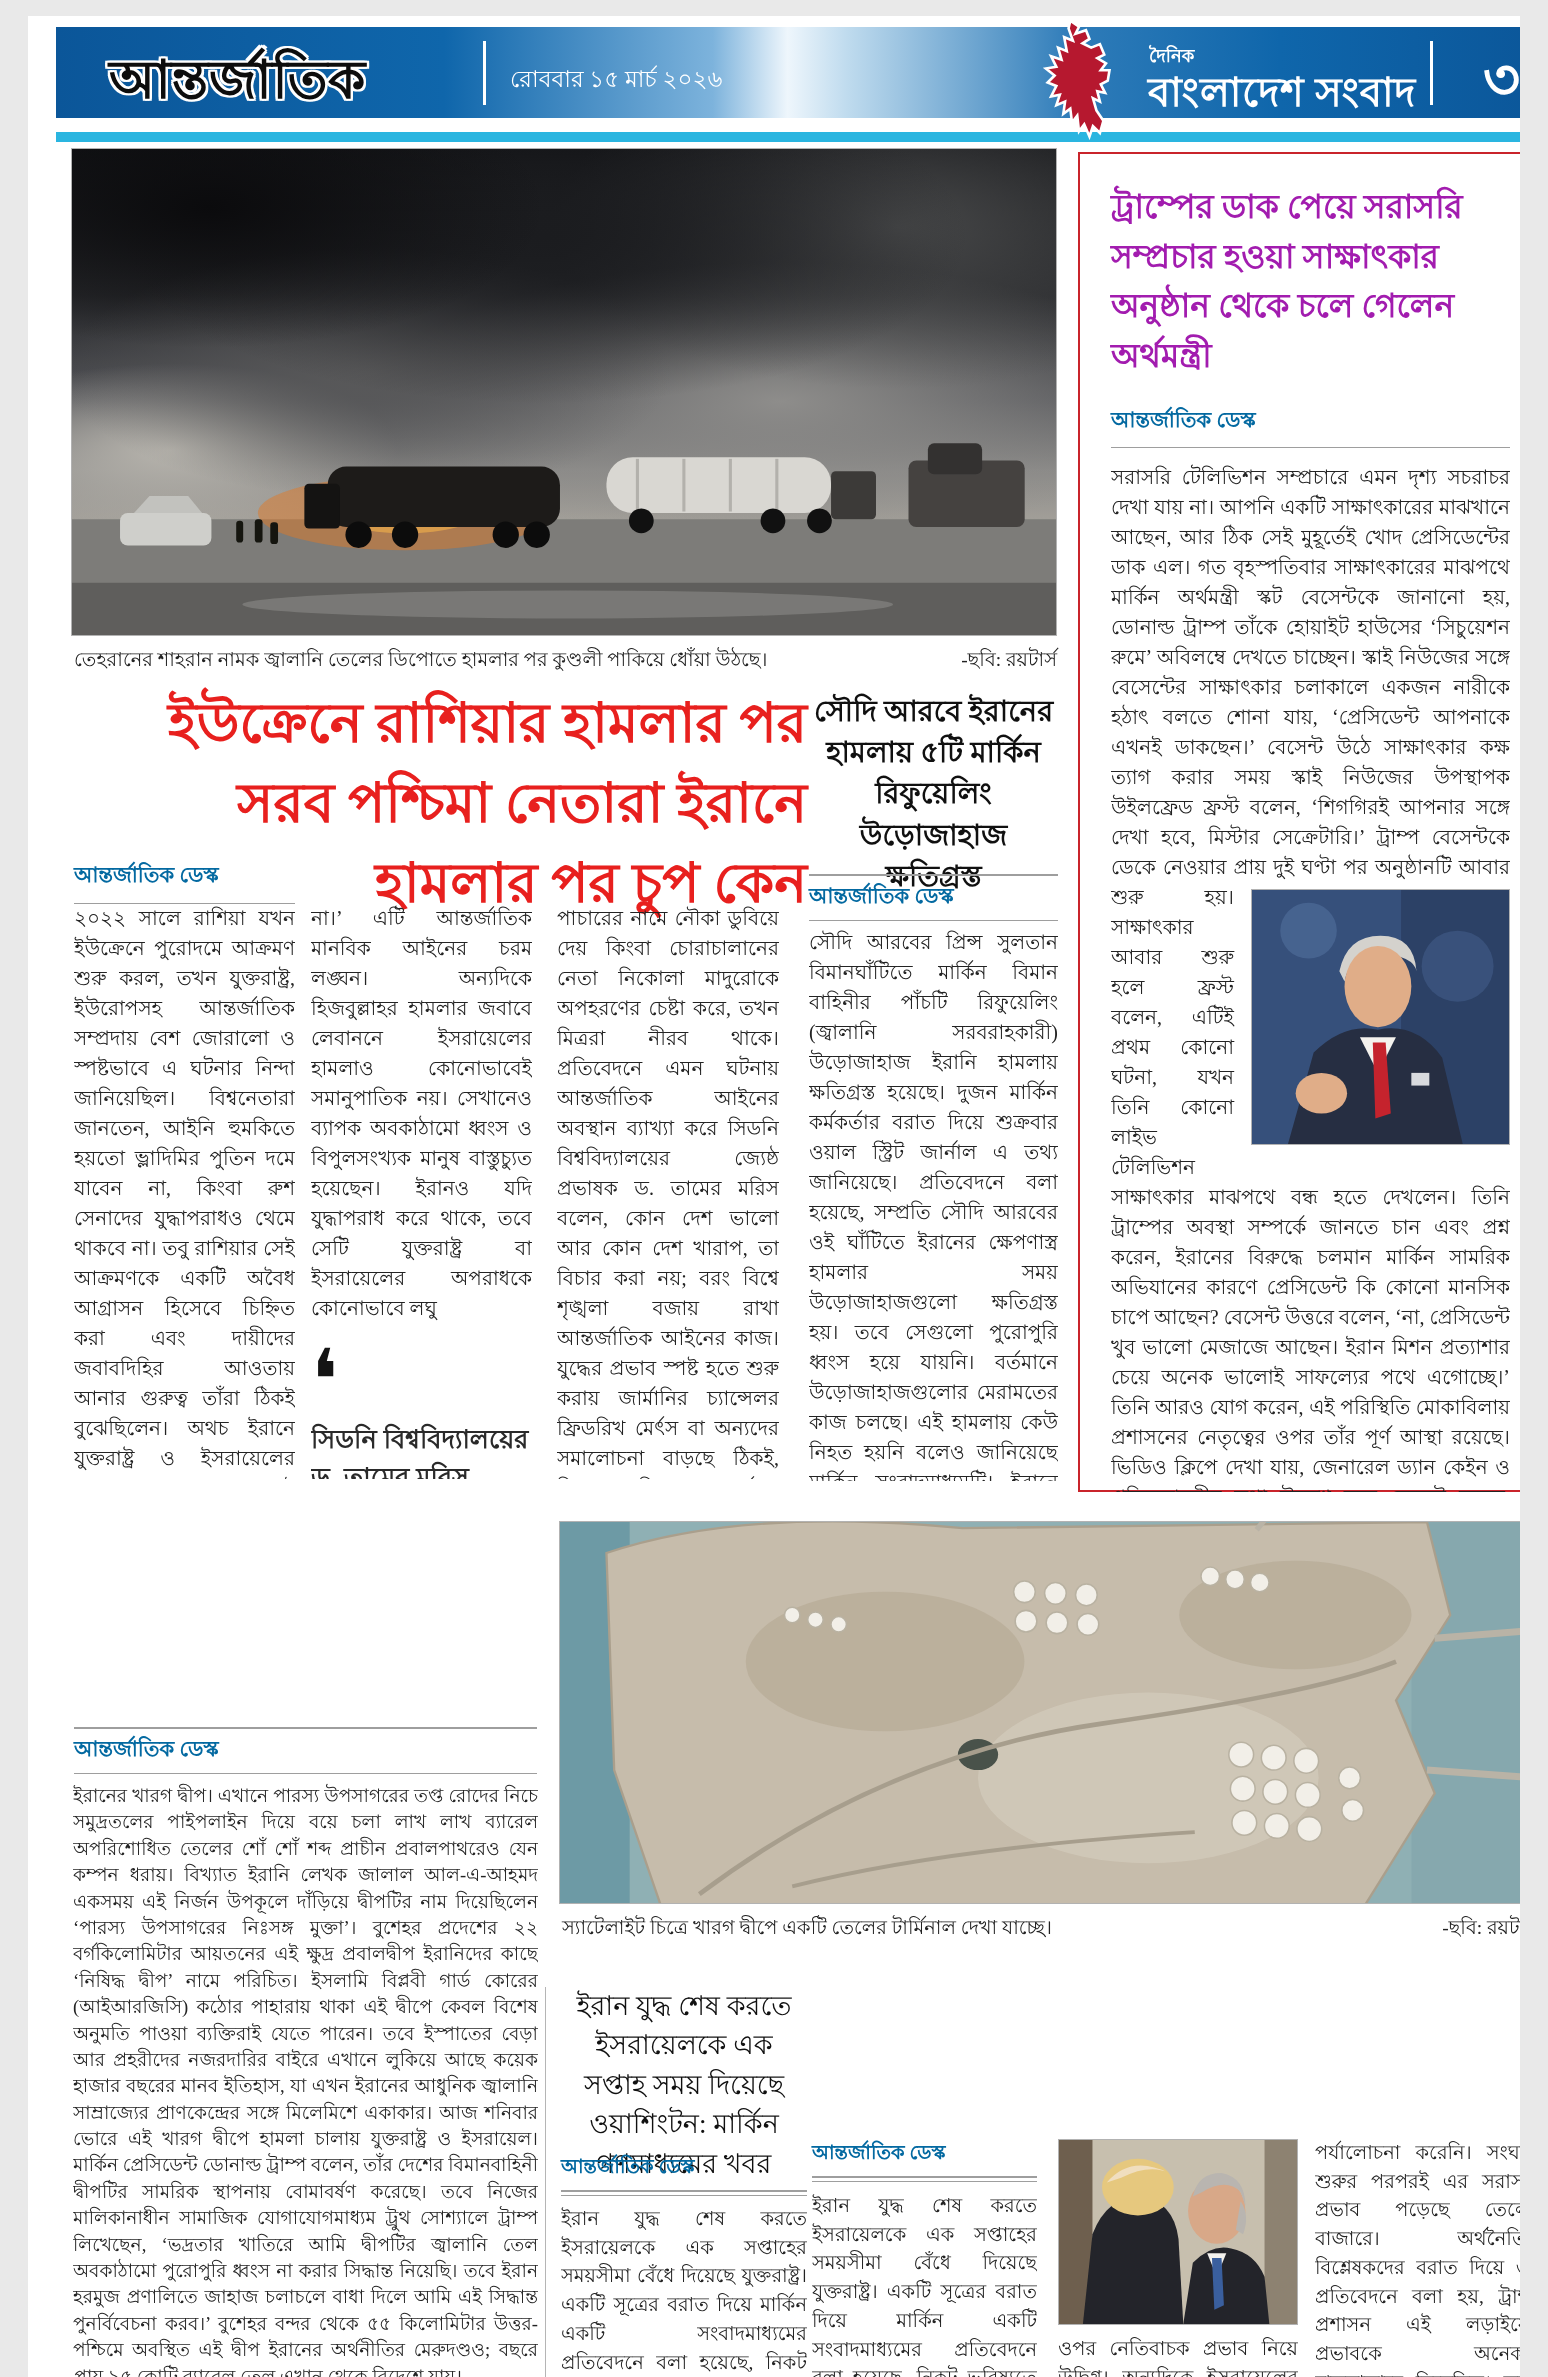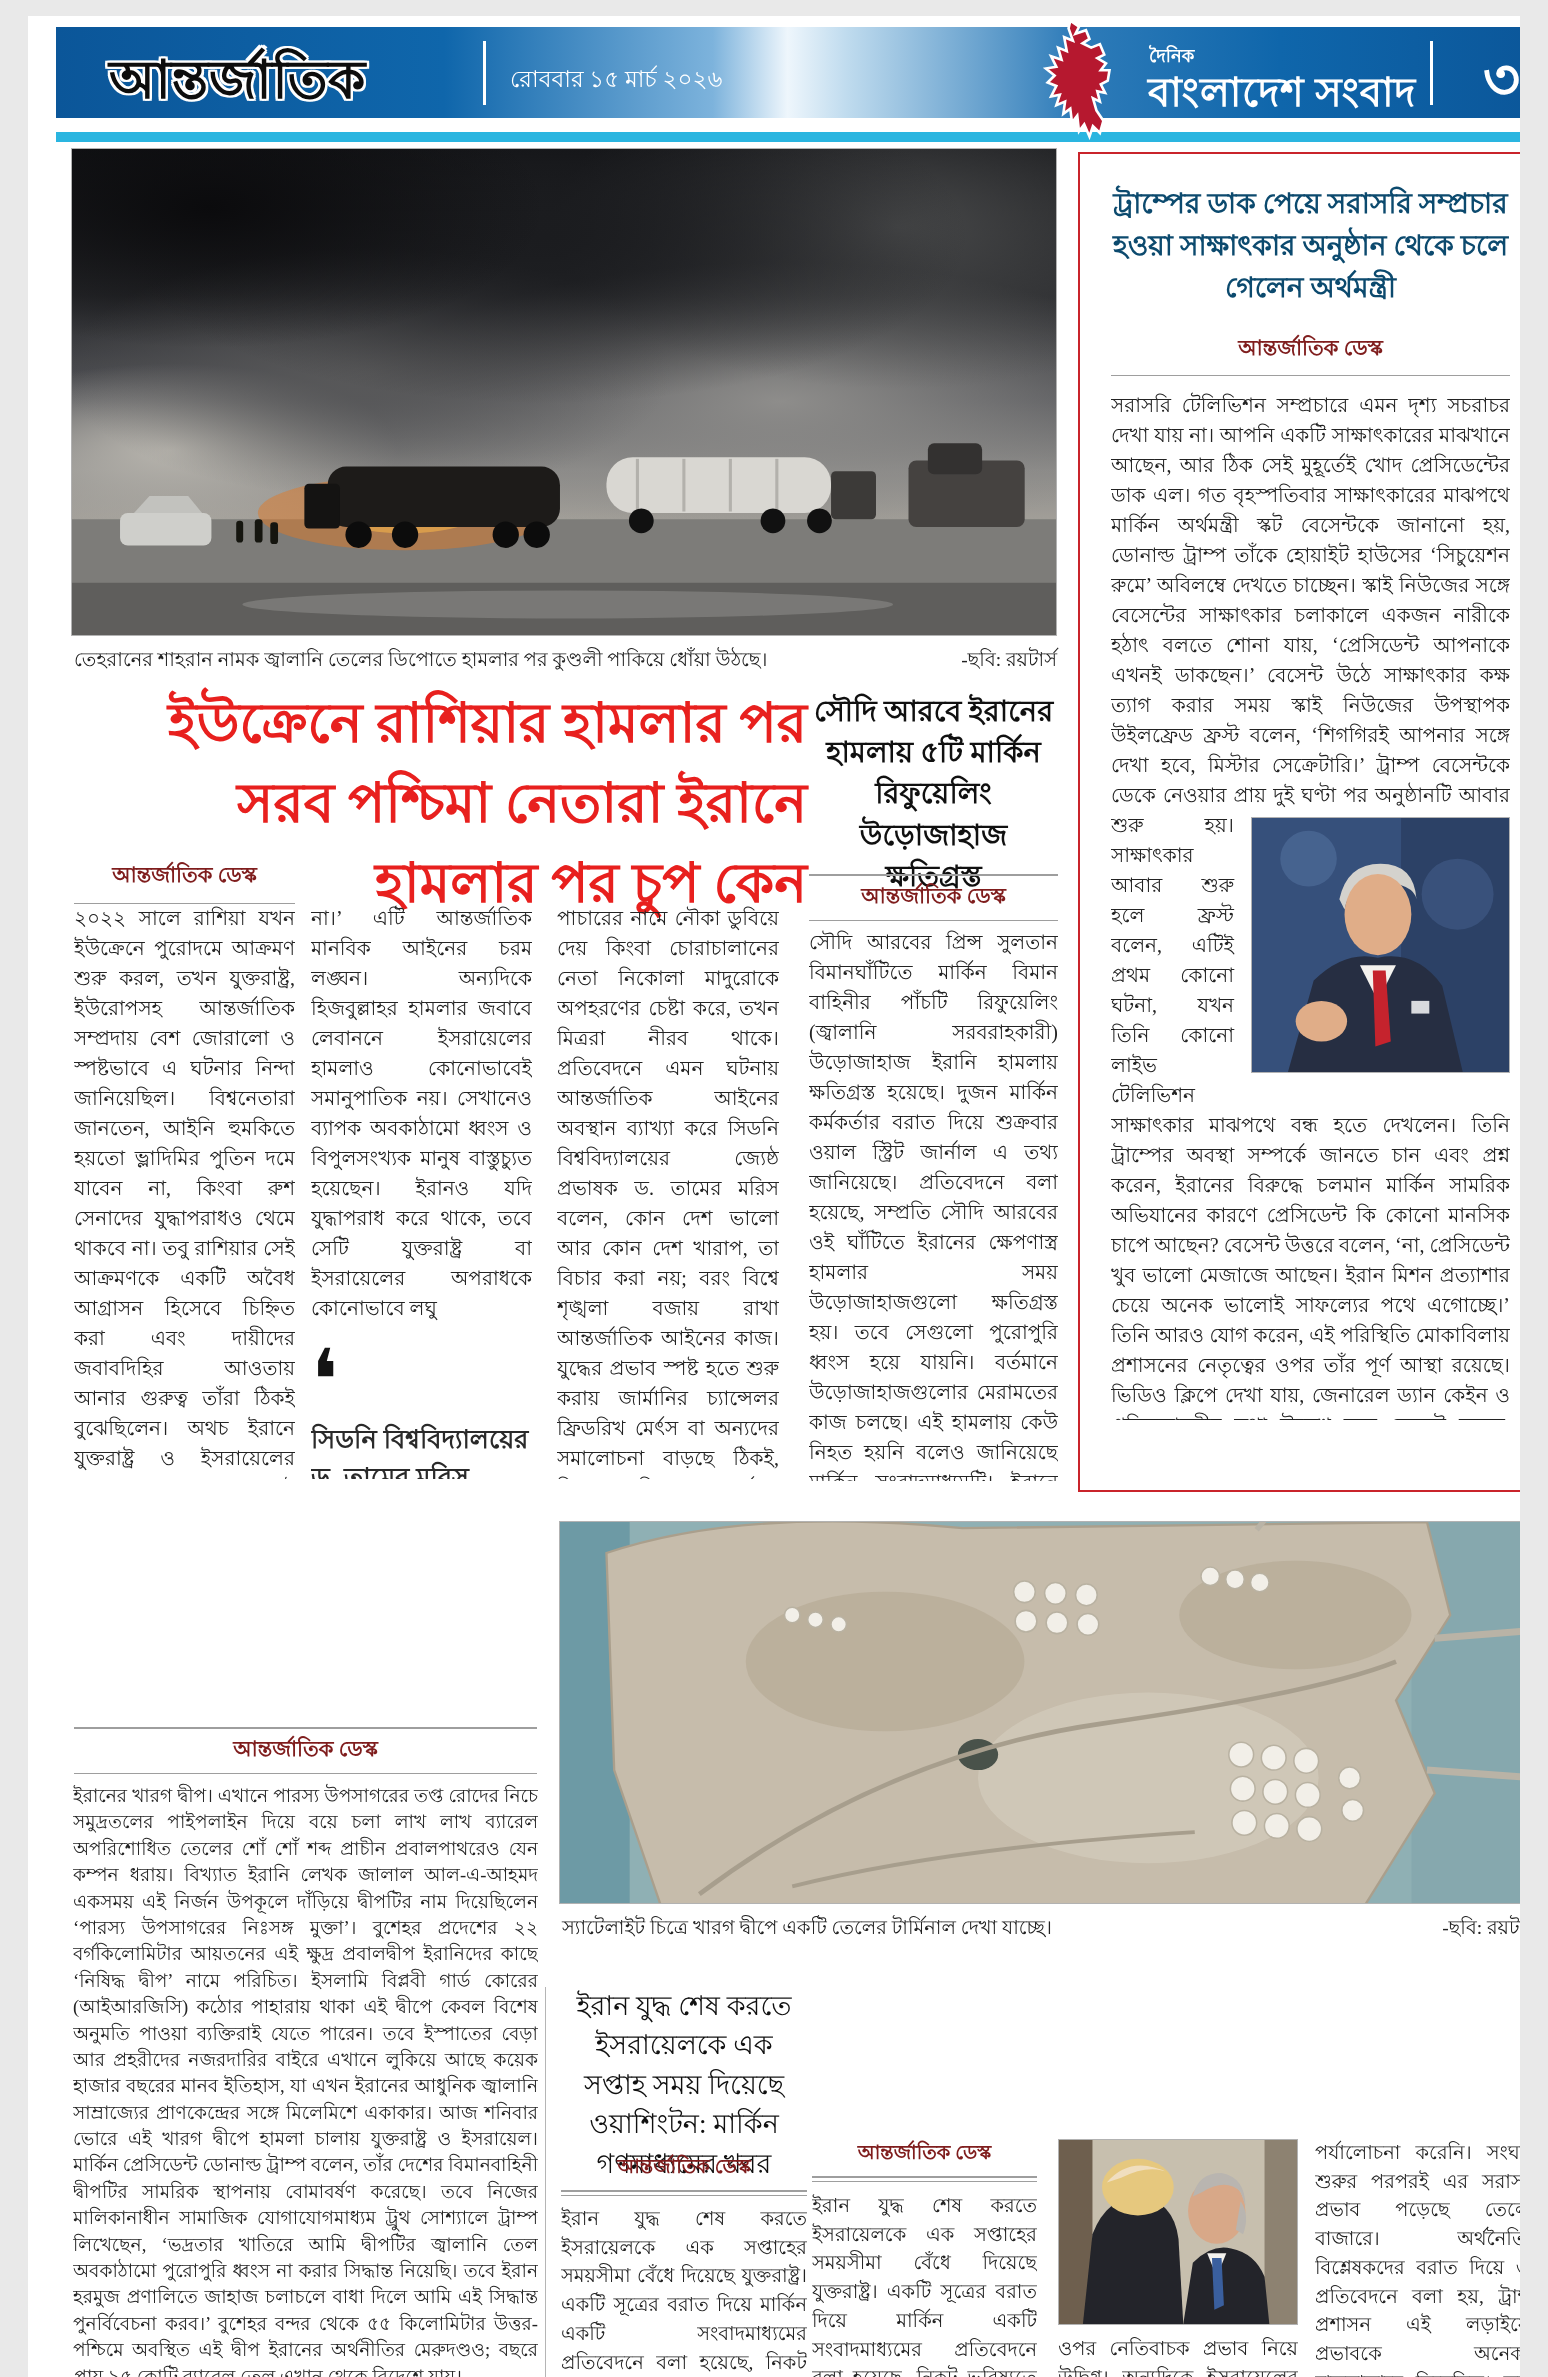--- a/index.html
+++ b/index.html
@@ -15,40 +15,40 @@
   .band-div{width:3.1px;background:#ffffff;top:25px;height:64px;}
   .date-txt{left:482px;top:45px;font-size:23px;color:#ffffff;}
   .logo-tag{left:1121px;top:26px;font-size:18px;color:#ffffff;font-weight:bold;}
   .logo-name{left:1120px;top:45px;font-size:40px;font-weight:bold;color:#ffffff;letter-spacing:0.8px;}
   .page-no{left:1431px;top:20px;width:85px;text-align:center;font-size:57px;font-weight:bold;color:#ffffff;}
   .cyan-rule{left:28px;top:116px;width:1493px;height:10px;background:#2ab5e0;}
 
   
   .caption{font-size:19.4px;color:#222;}
   .credit{font-size:19.4px;color:#222;text-align:right;}
-  .byline{font-size:21px;font-weight:bold;color:#7f1d1d;text-align:center;}
+  .byline{font-size:21px;font-weight:bold;color:#0369a1;}
   .rule{background:#9e9e9e;height:1.5px;}
   .body-txt{font-size:20px;line-height:1.5;text-align:justify;color:#232323;overflow:hidden;}
   .photo{border:0.8px solid #b2b2b2;box-sizing:border-box;overflow:hidden;}
 
   
   .smoke{background:
      radial-gradient(ellipse 480px 201px at 14% 12%, #0b0b0d 0%, rgba(11,11,13,0) 70%),
      radial-gradient(ellipse 589px 232px at 48% 18%, #1b1c1f 0%, rgba(27,28,31,0) 72%),
      radial-gradient(ellipse 496px 232px at 84% 16%, #474849 0%, rgba(71,72,73,0) 70%),
      radial-gradient(ellipse 434px 178px at 30% 46%, #59595a 0%, rgba(89,89,90,0) 70%),
      radial-gradient(ellipse 542px 186px at 72% 52%, #8e8d8b 0%, rgba(142,141,139,0) 75%),
      radial-gradient(ellipse 325px 124px at 10% 62%, #b8b5ae 0%, rgba(184,181,174,0) 70%),
      linear-gradient(180deg,#121316 0%,#27282b 30%,#55565a 52%,#8b8a88 66%,#a19e98 76%,#6e6d6b 88%,#525252 100%);}
 
   
   .lead-headline{left:51px;top:668px;width:728px;font-size:55px;line-height:1.45;font-weight:bold;
                  color:#e8201e;text-align:right;}
   .saudi-headline{left:781px;top:675px;width:249px;font-size:29px;line-height:1.42;font-weight:bold;text-align:center;color:#101010;}
-  .box-headline{font-size:28px;line-height:1.5;font-weight:bold;text-align:center;color:#0c4a6e;}
+  .box-headline{font-size:33px;line-height:1.5;font-weight:bold;color:#a21caf;}
   .kharg-headline{left:50px;top:1509px;width:462px;font-size:41px;line-height:1.5;font-weight:bold;text-align:center;color:#101010;}
   .side-headline{left:533px;top:1971px;width:246px;font-size:27px;line-height:1.46;font-weight:normal;text-align:center;color:#101010;}
   .big-headline{left:784px;top:1973px;width:726px;font-size:48px;line-height:1.42;font-weight:bold;text-align:center;color:#101010;}
 
   
   .pq-mark{font-size:85px;line-height:0.9;color:#141414;font-family:"DejaVu Sans",sans-serif;}
   .pq-text{font-size:25.6px;line-height:1.5;color:#2a2a2a;font-weight:600;font-family:"Liberation Sans","DejaVu Sans",sans-serif;}
 
   
   .red-box{left:1050px;top:136px;width:465px;height:1340px;border:2.3px solid #c9242b;box-sizing:border-box;

